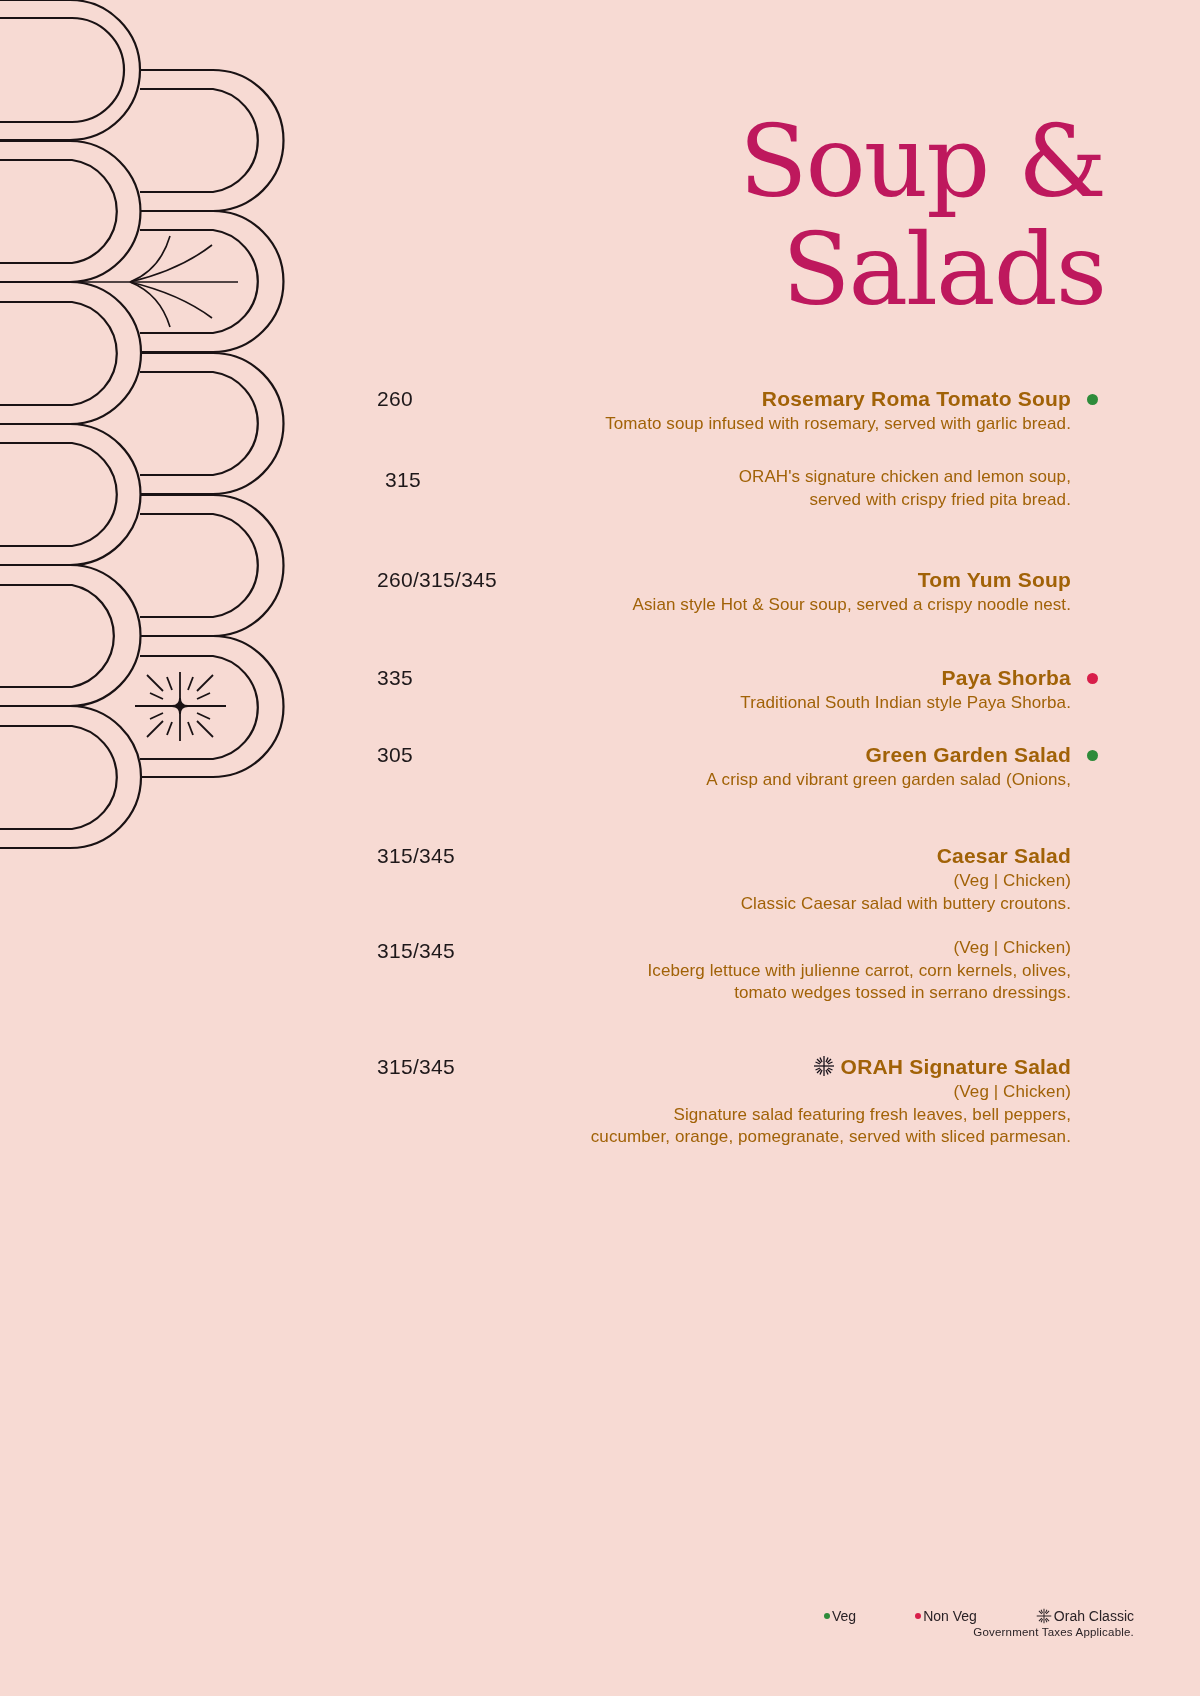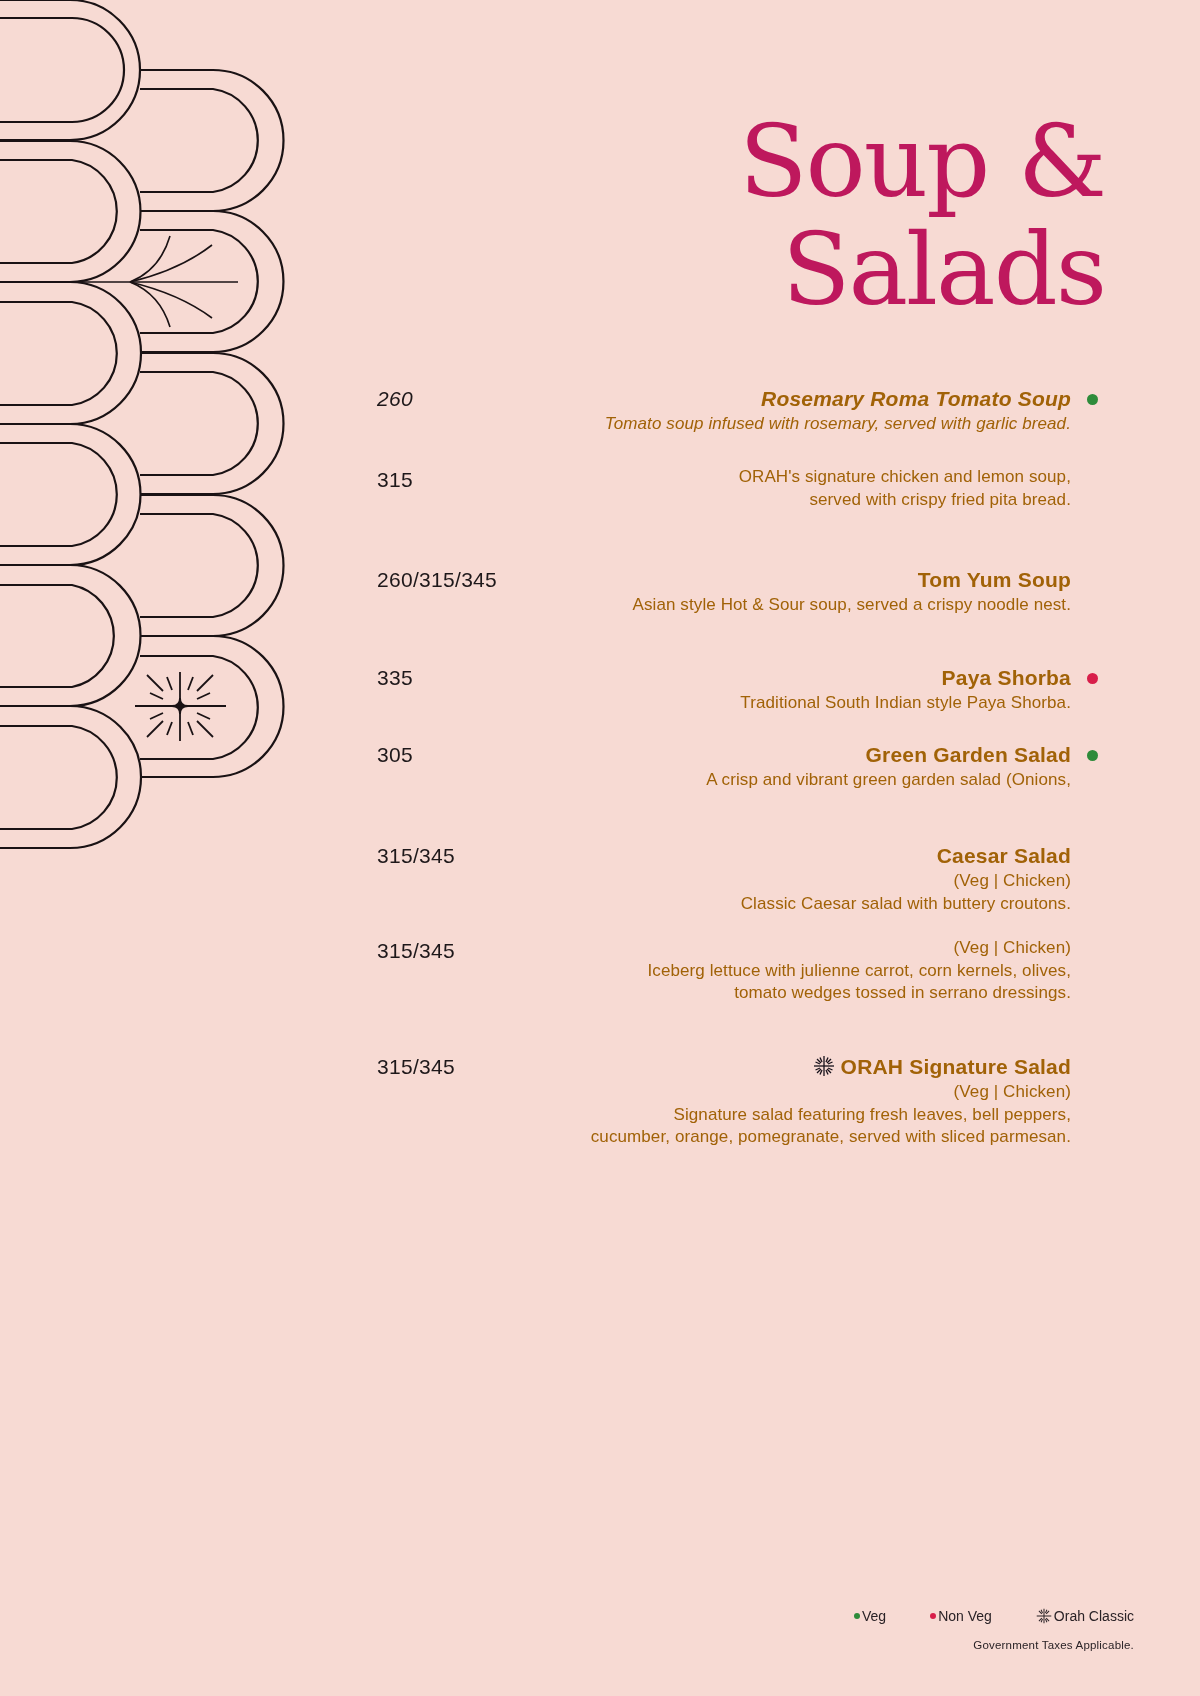--- a/index.html
+++ b/index.html
@@ -44,25 +44,25 @@
     .sub { font-size: 17px; line-height: 22.5px; color: #a16207; letter-spacing: 0.1px; text-align: right; }
     .dot {
       position: absolute; right: -27px; top: 9px;
       width: 11px; height: 11px; border-radius: 50%;
     }
     .spark { display: inline-block; width: 22px; height: 22px; vertical-align: -3px; margin-right: 6px; }
     .legend {
       position: absolute; right: 66px; top: 1608px;
       text-align: right; font-size: 14px; color: #2a2226;
     }
-    .legend-row { display: flex; justify-content: flex-end; gap: 44px; }
+    .legend-row { display: flex; justify-content: flex-end; gap: 59px; }
     .legend-item { display: flex; align-items: center; }
     .ldot { width: 6px; height: 6px; border-radius: 50%; display: inline-block; margin-right: 2px; }
     .lspark { width: 16px; height: 16px; display: inline-block; margin-right: 2px; }
-    .taxes { font-size: 11.5px; margin-top: 15px; letter-spacing: 0.2px; }
+    .taxes { font-size: 11.5px; margin-top: 2px; letter-spacing: 0.2px; }
   </style>
 </head>
 <body>
 
 <svg class="deco" viewBox="0 0 300 860" fill="none" stroke="#1a1214" stroke-width="2.2">
 
   <g>
 
     <path d="M0 0 H70 A70 70 0 0 1 70 140 H0"></path>
     <path d="M0 18 H72 A52 52 0 0 1 72 122 H0"></path>
@@ -127,32 +127,32 @@
   </g>
 </svg>
 
 <div class="title">
   <span>Soup &amp;</span>
   <span>Salads</span>
 </div>
 
 <div class="menu">
 
-  <div class="item" style="height:81px;font-style:italic;">
+  <div class="item" style="height:81px;">
     <div class="price">260</div>
     <div class="body">
       <div class="name">
         <span>Rosemary Roma Tomato Soup</span>
         <span class="dot" style="background:#2e8b3a;"></span>
       </div>
       <div class="sub">Tomato soup infused with rosemary, served with garlic bread.</div>
     </div>
   </div>
 
-  <div class="item" style="height:100px;">
+  <div class="item" style="height:100px;margin-left:8px;">
     <div class="price">315</div>
     <div class="body">
       <div class="sub">ORAH's signature chicken and lemon soup,</div>
       <div class="sub">served with crispy fried pita bread.</div>
     </div>
   </div>
 
   <div class="item" style="height:98px;">
     <div class="price">260/315/345</div>
     <div class="body">

